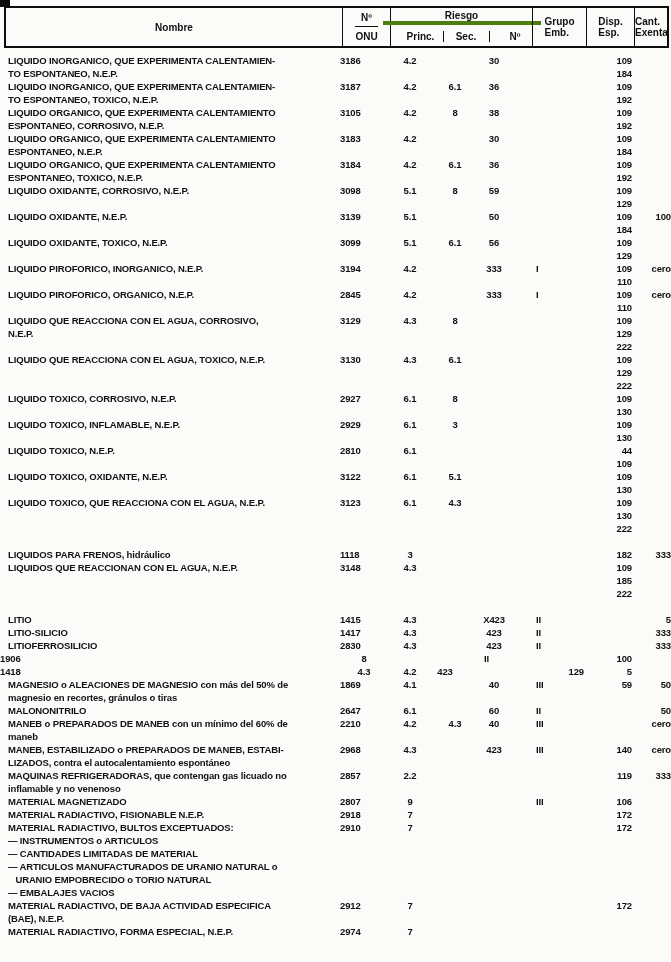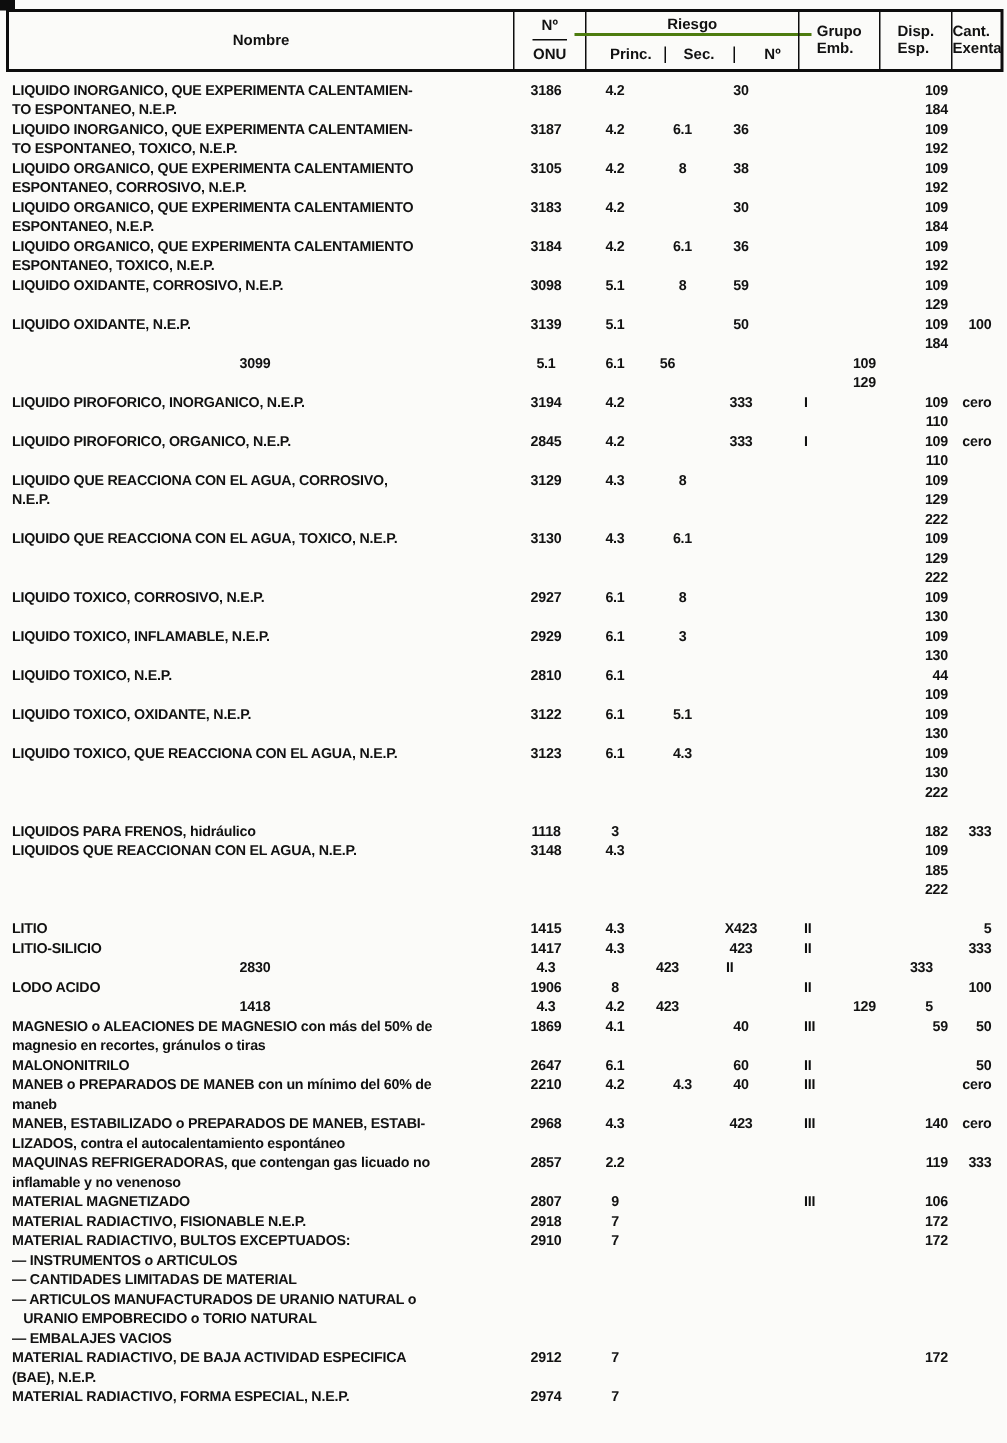--- a/index.html
+++ b/index.html
@@ -26,45 +26,45 @@
   .hcell{
     border-left:1px solid #0d0d0d;
     display:flex;align-items:center;justify-content:center;
     text-align:left;white-space:pre-line;line-height:11px;
   }
   .hcell:first-child{border-left:none;}
   .h-split{display:grid;grid-template-rows:1fr 1fr;align-items:stretch;padding:0;}
   .h-split > div{display:flex;align-items:center;justify-content:center;}
   .h-split .top{border-bottom:1px solid #0d0d0d;}
   .h-riesgo{display:grid;grid-template-rows:1fr 1fr;}
-  .h-riesgo .top{display:flex;align-items:center;justify-content:center;border-bottom:2px solid #4d7c0f;}
+  .h-riesgo .top{display:flex;align-items:center;justify-content:center;border-bottom:4px solid #4d7c0f;}
   .h-riesgo .bot{display:grid;grid-template-columns:44px 46px 52px;padding-left:16px;}
   .h-riesgo .bot div{display:flex;align-items:center;justify-content:center;border-left:1px solid #0d0d0d;}
   .h-riesgo .bot div:first-child{border-left:none;}
   
   #tbody{
     position:absolute;left:0;top:54px;width:584px;
   }
   .entry{
     display:grid;
     grid-template-columns:340px 48px 44px 46px 52px 54px 48px 39px;
     font-size:9.5px;font-weight:bold;line-height:13px;
     letter-spacing:-0.15px;
     margin-bottom:0;
   }
   .entry.gap{margin-top:13px;}
   .c{box-sizing:border-box;}
   .c.name{padding-left:8px;padding-right:4px;white-space:pre-wrap;}
-  .c.onu{text-align:center;}
+  .c.onu{text-align:left;}
   .c.pr{text-align:center;}
   .c.se{text-align:center;}
   .c.nr{text-align:center;padding-right:20px;}
   .c.gr{text-align:left;padding-left:6px;}
   .c.di{text-align:right;}
-  .c.ce{text-align:right;padding-right:10px;}
+  .c.ce{text-align:right;}
   
   .blob{position:absolute;background:#0d0d0d;}
 </style>
 </head>
 <body>
 
 <div id="page">
 
   <div class="blob" style="left:0;top:0;width:10px;height:7px;"></div>
 
@@ -188,20 +188,21 @@
       <div class="c nr">50</div>
       <div class="c gr"></div>
       <div class="c di">
           <div>109</div>
           <div>184</div>
         </div>
       <div class="c ce">100</div>
     </div>
 
     <div class="entry">
+      <div class="c name">LIQUIDO OXIDANTE, TOXICO, N.E.P.</div>
       <div class="c onu">3099</div>
       <div class="c pr">5.1</div>
       <div class="c se">6.1</div>
       <div class="c nr">56</div>
       <div class="c gr"></div>
       <div class="c di">
           <div>109</div>
           <div>129</div>
         </div>
       <div class="c ce"></div>
@@ -381,31 +382,31 @@
       <div class="c onu">1417</div>
       <div class="c pr">4.3</div>
       <div class="c se"></div>
       <div class="c nr">423</div>
       <div class="c gr">II</div>
       <div class="c di"></div>
       <div class="c ce">333</div>
     </div>
 
     <div class="entry">
+      <div class="c name">LITIOFERROSILICIO</div>
       <div class="c onu">2830</div>
       <div class="c pr">4.3</div>
       <div class="c se"></div>
       <div class="c nr">423</div>
       <div class="c gr">II</div>
       <div class="c di"></div>
       <div class="c ce">333</div>
     </div>
 
     <div class="entry">
-      <div class="c name">LODO ACIDO</div>
       <div class="c onu">1906</div>
       <div class="c pr">8</div>
       <div class="c se"></div>
       <div class="c nr"></div>
       <div class="c gr">II</div>
       <div class="c di"></div>
       <div class="c ce">100</div>
     </div>
 
     <div class="entry">

